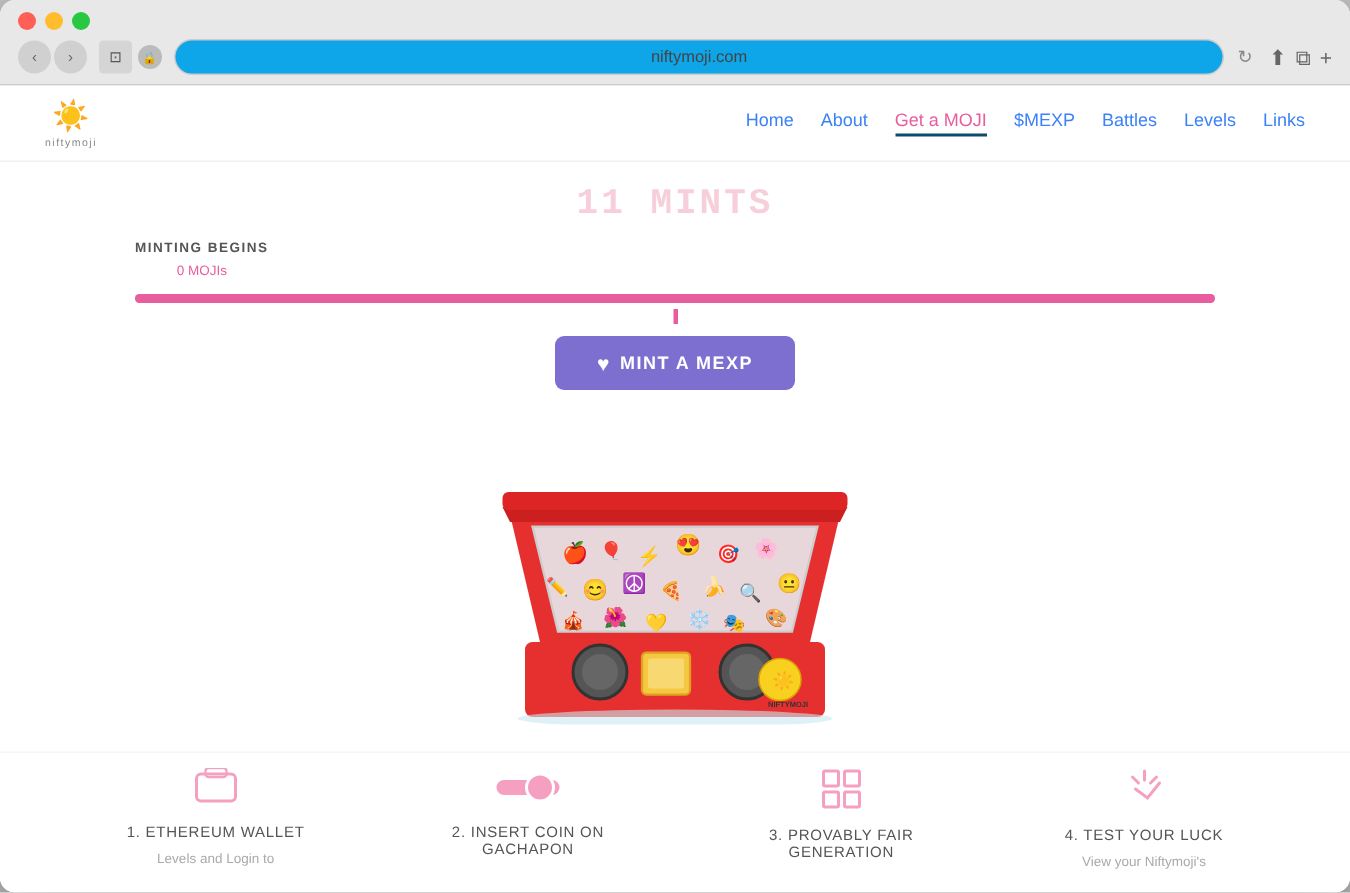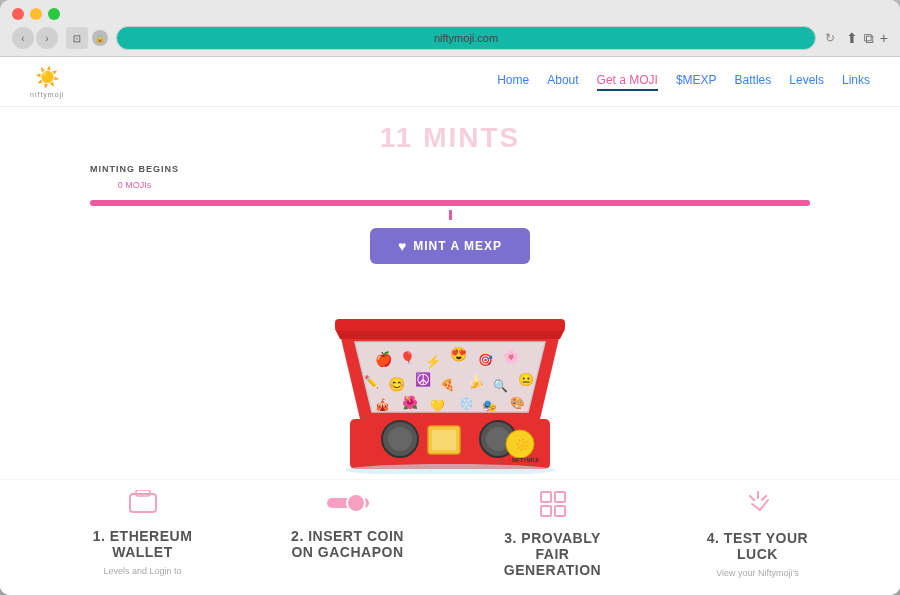--- a/index.html
+++ b/index.html
@@ -92,21 +92,21 @@
       border-radius: 50%;
       display: flex;
       align-items: center;
       justify-content: center;
       font-size: 8px;
       color: #555;
     }
     .url-bar {
       flex: 1;
       height: 24px;
-      background: #14b8a6;
+      background: #0ea5e9;
       border-radius: 12px;
       display: flex;
       align-items: center;
       justify-content: center;
       font-size: 11px;
       color: #444;
       border: 1px solid #ccc;
     }
     .reload-btn {
       width: 16px;
@@ -171,26 +171,27 @@
       color: #e85d9e;
       border-bottom: 2px solid #0c4a6e;
       padding-bottom: 2px;
     }
     
     .hero-section {
       padding: 15px 30px 0;
       text-align: center;
     }
     .hero-title {
-      font-size: 28px;
+      font-size: 24px;
       font-weight: bold;
       color: #f0a0b8;
       opacity: 0.5;
       letter-spacing: 2px;
       margin-bottom: 10px;
+      font-family: Liberation Mono, monospace;
     }
     .progress-area {
       display: flex;
       justify-content: space-between;
       align-items: flex-start;
       padding: 0 60px;
       margin-bottom: 8px;
     }
     .progress-label {
       text-align: center;
@@ -277,22 +278,22 @@
       align-items: center;
       gap: 6px;
       max-width: 120px;
       text-align: center;
     }
     .step-icon {
       font-size: 22px;
       color: #f5a0c0;
     }
     .step-title {
-      font-size: 14px;
-      font-weight: bold;
+      font-size: 10px;
+      font-weight: normal;
       color: #555;
       letter-spacing: 0.5px;
     }
     .step-desc {
       font-size: 9px;
       color: #aaa;
     }
   </style>
 </head>
 <body>

